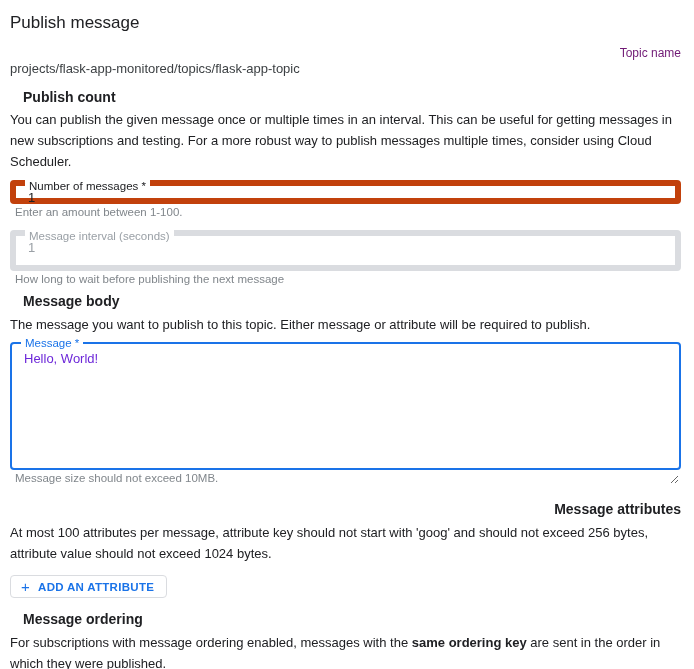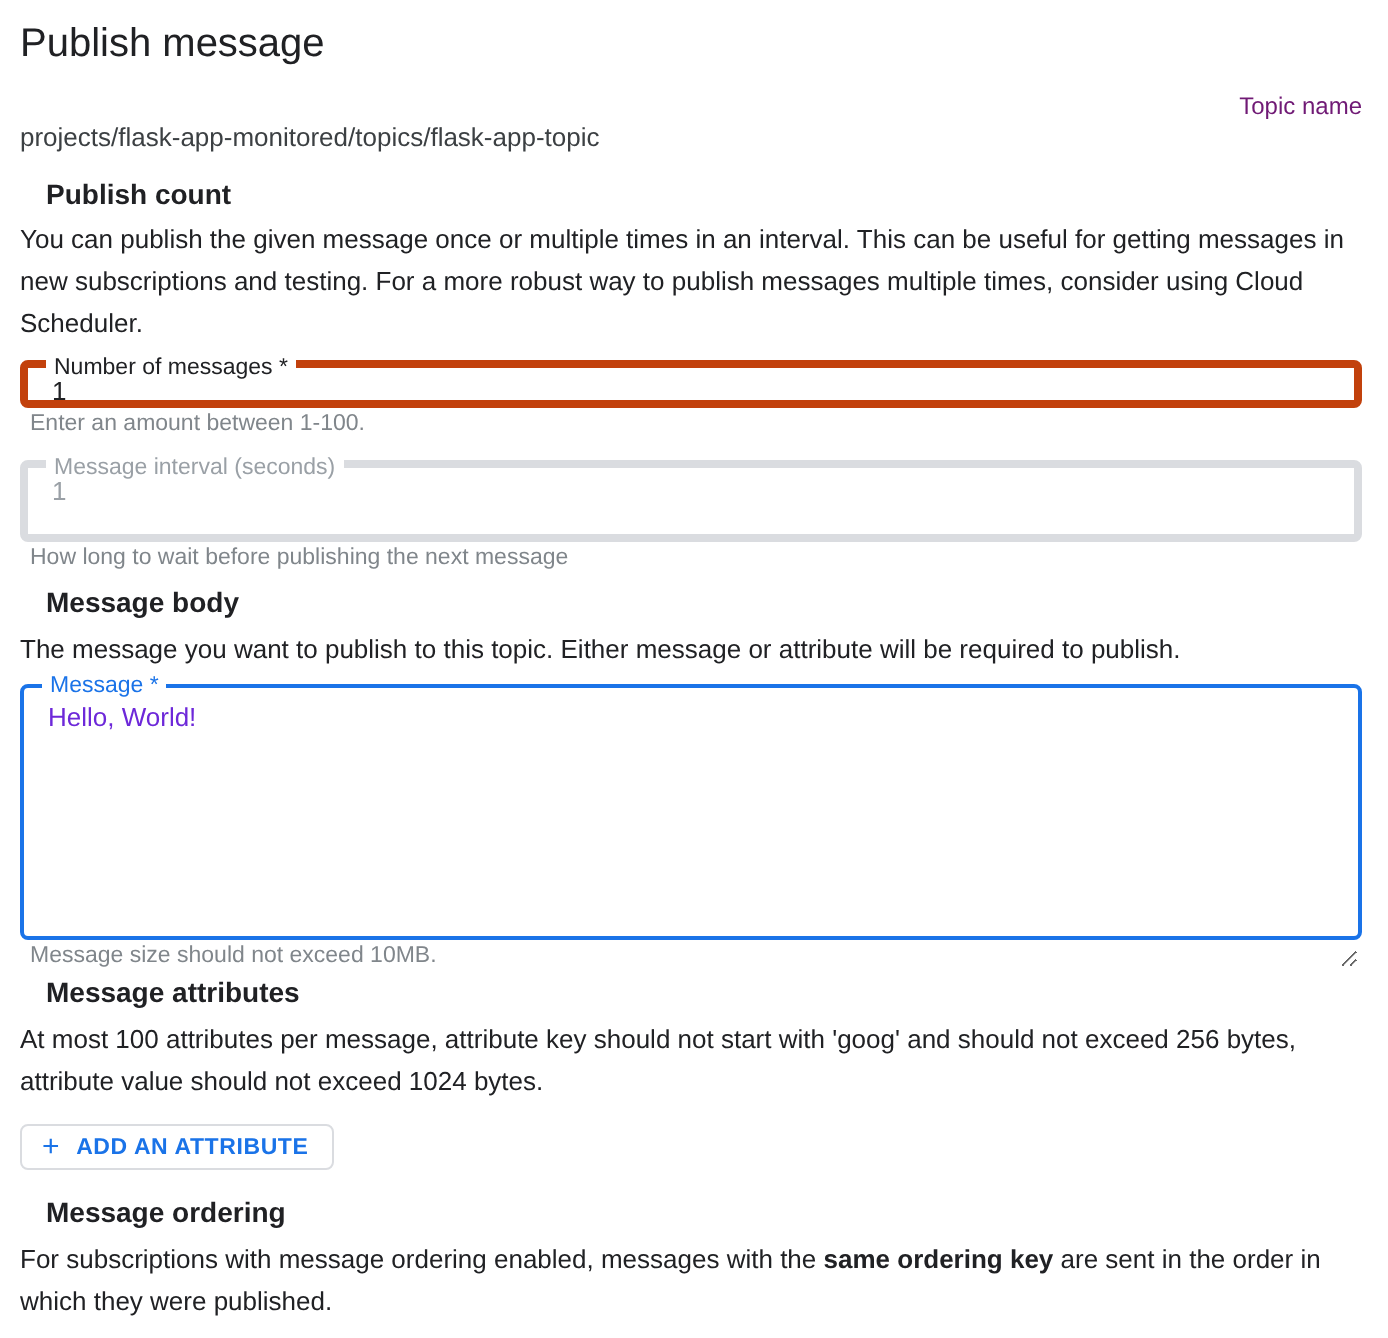--- a/index.html
+++ b/index.html
@@ -6,21 +6,21 @@
   html, body {
     width: 694px; height: 669px;
     background: #ffffff;
     overflow: hidden;
     font-family: "Liberation Sans", sans-serif;
     color: #202124;
   }
   .page { padding: 13px 13px 0 10px; }
 
   .page-title {
-    font-size: 20px;
+    font-size: 17px;
     font-weight: 400;
     line-height: 19px;
     color: #202124;
   }
 
   .topic-label {
     margin-top: 14px;
     font-size: 12px;
     font-weight: 400;
     line-height: 14px;
@@ -36,37 +36,37 @@
 
   .section-heading {
     font-size: 14px;
     font-weight: 700;
     line-height: 16px;
     color: #202124;
     padding-left: 13px;
   }
   .h-publish-count   { margin-top: 13px; }
   .h-message-body    { margin-top: 8px; }
-  .h-message-attrs   { margin-top: 4px; }
+  .h-message-attrs   { margin-top: 17px; text-align: right; }
   .h-message-order   { margin-top: 13px; }
 
   .section-desc {
     font-size: 13px;
     line-height: 21px;
     color: #202124;
   }
   .d-publish-count { margin-top: 4px; }
   .d-message-body  { margin-top: 5px; }
   .d-message-attrs { margin-top: 5px; }
   .d-message-order { margin-top: 5px; }
 
   
   .field {
     position: relative;
-    border: 4px solid #c2410c;
+    border: 6px solid #c2410c;
     border-radius: 4px;
     background: #fff;
   }
   .field .float-label {
     position: absolute;
     top: -6px; left: 9px;
     background: #fff;
     padding: 0 4px;
     font-size: 11.5px;
     font-weight: 500;

